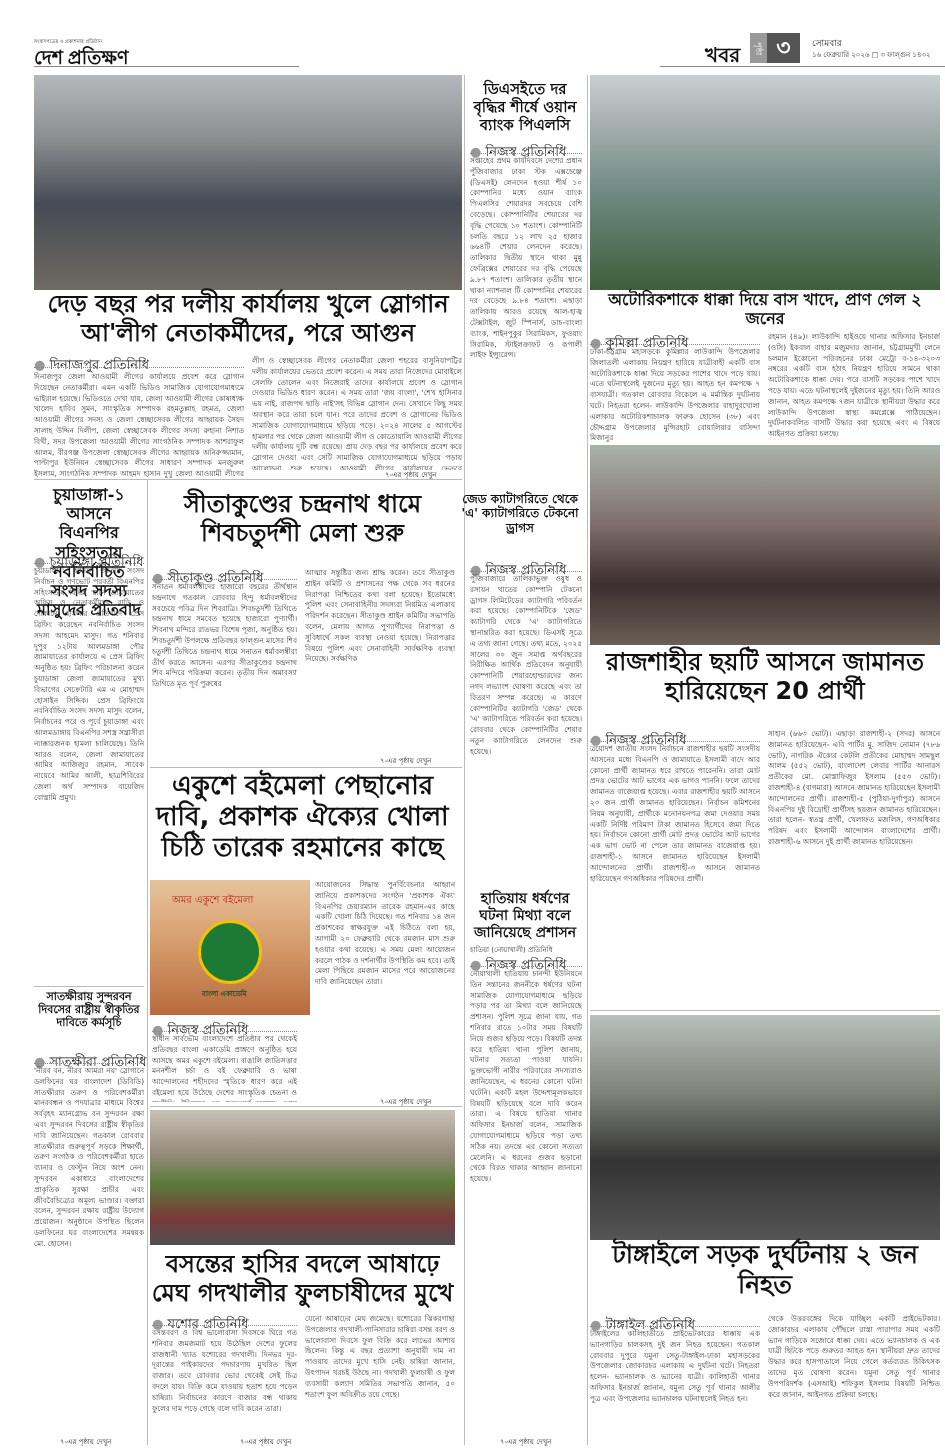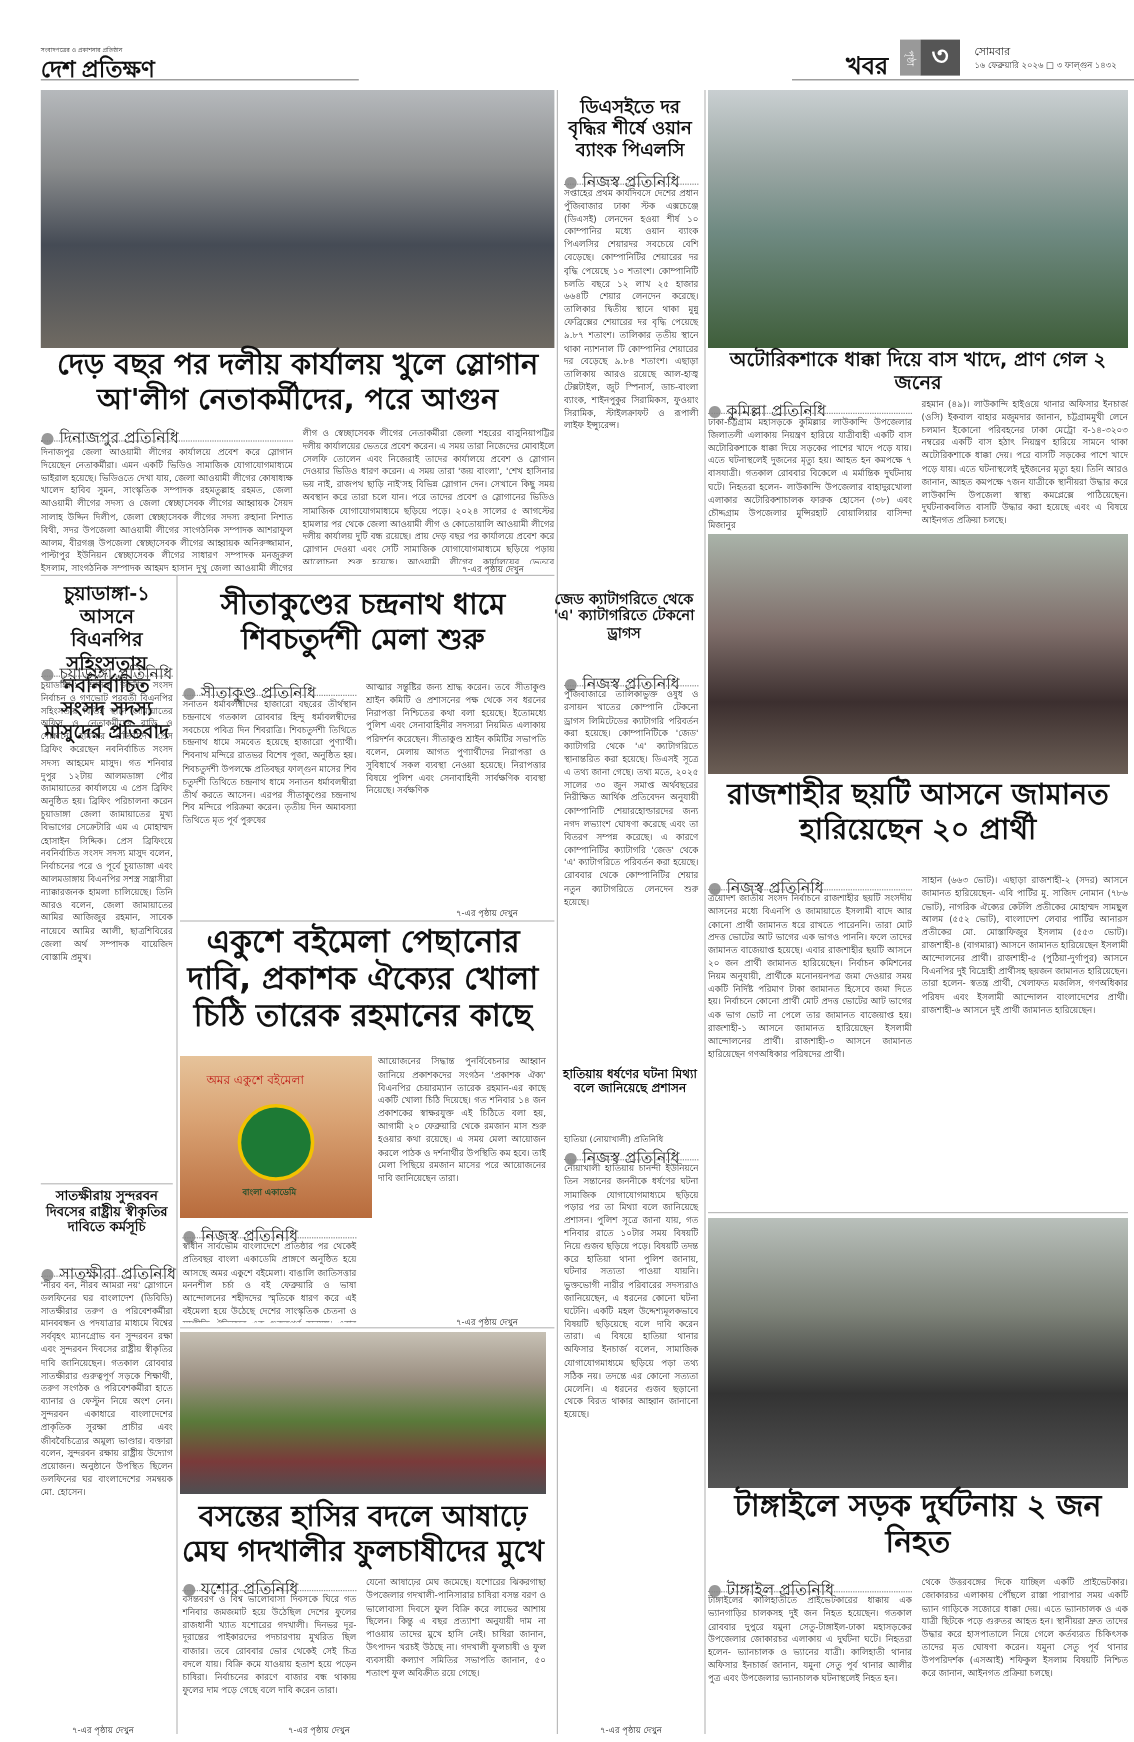--- a/index.html
+++ b/index.html
@@ -1,20 +1,20 @@
 <!DOCTYPE html>
 <html><head>
 <meta charset="utf-8">
 <style>
 *{box-sizing:border-box;margin:0;padding:0}
 body{width:945px;height:1452px;background:#fff;font-family:"DejaVu Sans",sans-serif;color:#222;position:relative;overflow:hidden}
 .abs{position:absolute}
 .masthead{left:0;top:0;width:945px;height:70px}
 .tagline{left:34px;top:38px;font-size:5px;color:#333}
-.logo{left:34px;top:43px;font-size:19px;font-weight:bold;color:#111;font-family:Liberation Sans, sans-serif}
+.logo{left:34px;top:43px;font-size:19px;font-weight:bold;color:#111;font-family:Liberation Serif, serif}
 .rule-l{left:34px;top:66px;width:265px;height:1px;background:#888}
 .rule-r{left:660px;top:66px;width:285px;height:1px;background:#888}
 .khobor{left:705px;top:40px;font-size:20px;font-weight:bold;color:#111}
 .pg-label{left:750px;top:33px;width:17px;height:30px;background:#999;color:#fff;font-size:8px;writing-mode:vertical-rl;text-align:center;line-height:17px}
 .pg-num{left:767px;top:33px;width:33px;height:30px;background:#555;color:#fff;font-size:22px;text-align:center;line-height:30px;font-weight:bold}
 .day{left:812px;top:36px;font-size:9px;color:#222}
 .date{left:812px;top:49px;font-size:7px;color:#333}
 .photo{background:linear-gradient(135deg,#8a8f96,#5e646b 40%,#a7a39b 70%,#6d6a64)}
 .ph-top{left:34px;top:75px;width:428px;height:215px;background:linear-gradient(180deg,#b6b9bc 0%,#8b8d8e 30%,#454b55 60%,#6f6a62 100%)}
 .ph-bus{left:590px;top:75px;width:350px;height:215px;background:linear-gradient(180deg,#c9cfd1 0%,#9aa6a3 30%,#6f8a82 55%,#3f5e3a 100%)}
@@ -24,21 +24,21 @@
 .ph-car{left:590px;top:1015px;width:350px;height:225px;background:linear-gradient(180deg,#b9c0bb 0%,#7d8278 35%,#333 65%,#555 100%)}
 .headline{font-weight:bold;color:#111;text-align:center;line-height:1.2}
 .h-main{left:34px;top:290px;width:428px;font-size:24px}
 .h-dse{left:465px;top:80px;width:120px;font-size:15px}
 .h-bus{left:590px;top:290px;width:350px;font-size:16px}
 .h-chua{left:34px;top:485px;width:110px;font-size:16px}
 .h-sita{left:150px;top:490px;width:305px;font-size:24px}
 .h-zed{left:460px;top:492px;width:120px;font-size:12px}
 .h-raj{left:590px;top:648px;width:350px;font-size:24px}
 .h-ekushe{left:150px;top:770px;width:305px;font-size:26px}
-.h-hatiya{left:465px;top:890px;width:120px;font-size:10px}
+.h-hatiya{left:465px;top:890px;width:120px;font-size:14px}
 .h-sat{left:34px;top:990px;width:110px;font-size:11px}
 .h-bosonto{left:150px;top:1250px;width:305px;font-size:24px}
 .h-tang{left:590px;top:1240px;width:350px;font-size:25px}
 .byline{font-size:13px;color:#222;font-weight:normal}
 .byline::before{content:"● ";color:#999}
 .body-text{font-size:7.3px;line-height:1.48;color:#333;text-align:justify;overflow:hidden}
 .cont{font-size:7px;color:#222;font-weight:normal}
 .dotline{border-top:1px dotted #888}
 .vline{width:1px;background:#bbb}
 .hline{height:1px;background:#bbb}
@@ -95,21 +95,21 @@
 <div class="abs body-text" style="left:305px;top:568px;width:150px;height:186px">আত্মার সন্তুষ্টির জন্য শ্রাদ্ধ করেন। তবে সীতাকুণ্ড শ্রাইন কমিটি ও প্রশাসনের পক্ষ থেকে সব ধরনের নিরাপত্তা নিশ্চিতের কথা বলা হয়েছে। ইতোমধ্যে পুলিশ এবং সেনাবাহিনীর সদস্যরা নিয়মিত এলাকায় পরিদর্শন করেছেন। সীতাকুণ্ড শ্রাইন কমিটির সভাপতি বলেন, মেলায় আগত পুণ্যার্থীদের নিরাপত্তা ও সুবিধার্থে সকল ব্যবস্থা নেওয়া হয়েছে। নিরাপত্তার বিষয়ে পুলিশ এবং সেনাবাহিনী সার্বক্ষণিক ব্যবস্থা নিয়েছে। সর্বক্ষণিক</div>
 <div class="abs cont" style="left:380px;top:755px">৭-এর পৃষ্ঠায় দেখুন</div>
 <div class="abs hline" style="left:150px;top:767px;width:312px"></div>
 
 <div class="abs headline h-zed">জেড ক্যাটাগরিতে থেকে 'এ' ক্যাটাগরিতে টেকনো ড্রাগস</div>
 <div class="abs byline" style="left:470px;top:560px">নিজস্ব প্রতিনিধি</div>
 <div class="abs dotline" style="left:470px;top:571px;width:112px"></div>
 <div class="abs body-text" style="left:470px;top:574px;width:112px;height:310px">পুঁজিবাজারে তালিকাভুক্ত ওষুধ ও রসায়ন খাতের কোম্পানি টেকনো ড্রাগস লিমিটেডের ক্যাটাগরি পরিবর্তন করা হয়েছে। কোম্পানিটিকে 'জেড' ক্যাটাগরি থেকে 'এ' ক্যাটাগরিতে স্থানান্তরিত করা হয়েছে। ডিএসই সূত্রে এ তথ্য জানা গেছে। তথ্য মতে, ২০২৫ সালের ৩০ জুন সমাপ্ত অর্থবছরের নিরীক্ষিত আর্থিক প্রতিবেদন অনুযায়ী কোম্পানিটি শেয়ারহোল্ডারদের জন্য নগদ লভ্যাংশ ঘোষণা করেছে এবং তা বিতরণ সম্পন্ন করেছে। এ কারণে কোম্পানিটির ক্যাটাগরি 'জেড' থেকে 'এ' ক্যাটাগরিতে পরিবর্তন করা হয়েছে। রোববার থেকে কোম্পানিটির শেয়ার নতুন ক্যাটাগরিতে লেনদেন শুরু হয়েছে।</div>
 
 <div class="abs photo ph-women"></div>
-<div class="abs headline h-raj">রাজশাহীর ছয়টি আসনে জামানত হারিয়েছেন ২০ প্রার্থী</div>
+<div class="abs headline h-raj">রাজশাহীর ছয়টি আসনে জামানত হারিয়েছেন 20 প্রার্থী</div>
 <div class="abs byline" style="left:590px;top:730px">নিজস্ব প্রতিনিধি</div>
 <div class="abs dotline" style="left:590px;top:741px;width:170px"></div>
 <div class="abs body-text" style="left:590px;top:744px;width:170px;height:265px">ত্রয়োদশ জাতীয় সংসদ নির্বাচনে রাজশাহীর ছয়টি সংসদীয় আসনের মধ্যে বিএনপি ও জামায়াতে ইসলামী বাদে আর কোনো প্রার্থী জামানত ধরে রাখতে পারেননি। তারা মোট প্রদত্ত ভোটের আট ভাগের এক ভাগও পাননি। ফলে তাদের জামানত বাজেয়াপ্ত হয়েছে। এবার রাজশাহীর ছয়টি আসনে ২০ জন প্রার্থী জামানত হারিয়েছেন। নির্বাচন কমিশনের নিয়ম অনুযায়ী, প্রার্থীকে মনোনয়নপত্র জমা দেওয়ার সময় একটি নির্দিষ্ট পরিমাণ টাকা জামানত হিসেবে জমা দিতে হয়। নির্বাচনে কোনো প্রার্থী মোট প্রদত্ত ভোটের আট ভাগের এক ভাগ ভোট না পেলে তার জামানত বাজেয়াপ্ত হয়। রাজশাহী-১ আসনে জামানত হারিয়েছেন ইসলামী আন্দোলনের প্রার্থী। রাজশাহী-৩ আসনে জামানত হারিয়েছেন গণঅধিকার পরিষদের প্রার্থী।</div>
 <div class="abs body-text" style="left:768px;top:729px;width:172px;height:280px">সাহান (৬৬৩ ভোট)। এছাড়া রাজশাহী-২ (সদর) আসনে জামানত হারিয়েছেন- এবি পার্টির মু. সাজিদ নোমান (৭৮৬ ভোট), নাগরিক ঐক্যের কেটলি প্রতীকের মোহাম্মদ সামছুল আলম (৫৫২ ভোট), বাংলাদেশ লেবার পার্টির আনারস প্রতীকের মো. মোস্তাফিজুর ইসলাম (৫৫৩ ভোট)। রাজশাহী-৪ (বাগমারা) আসনে জামানত হারিয়েছেন ইসলামী আন্দোলনের প্রার্থী। রাজশাহী-৫ (পুঠিয়া-দুর্গাপুর) আসনে বিএনপির দুই বিদ্রোহী প্রার্থীসহ ছয়জন জামানত হারিয়েছেন। তারা হলেন- স্বতন্ত্র প্রার্থী, খেলাফত মজলিস, গণঅধিকার পরিষদ এবং ইসলামী আন্দোলন বাংলাদেশের প্রার্থী। রাজশাহী-৬ আসনে দুই প্রার্থী জামানত হারিয়েছেন।</div>
 
 <div class="abs headline h-ekushe">একুশে বইমেলা পেছানোর দাবি, প্রকাশক ঐক্যের খোলা চিঠি তারেক রহমানের কাছে</div>
 <div class="abs ph-book">
   <div style="position:absolute;left:22px;top:12px;color:#c0201a;font-size:10px;font-weight:normal">অমর একুশে বইমেলা</div>
   <div style="position:absolute;left:48px;top:40px;width:64px;height:64px;border-radius:50%;background:#1d7a35;border:3px solid #f2c200"></div>
   <div style="position:absolute;left:52px;top:108px;font-size:7px;color:#1d4d2a;font-weight:bold">বাংলা একাডেমি</div>

